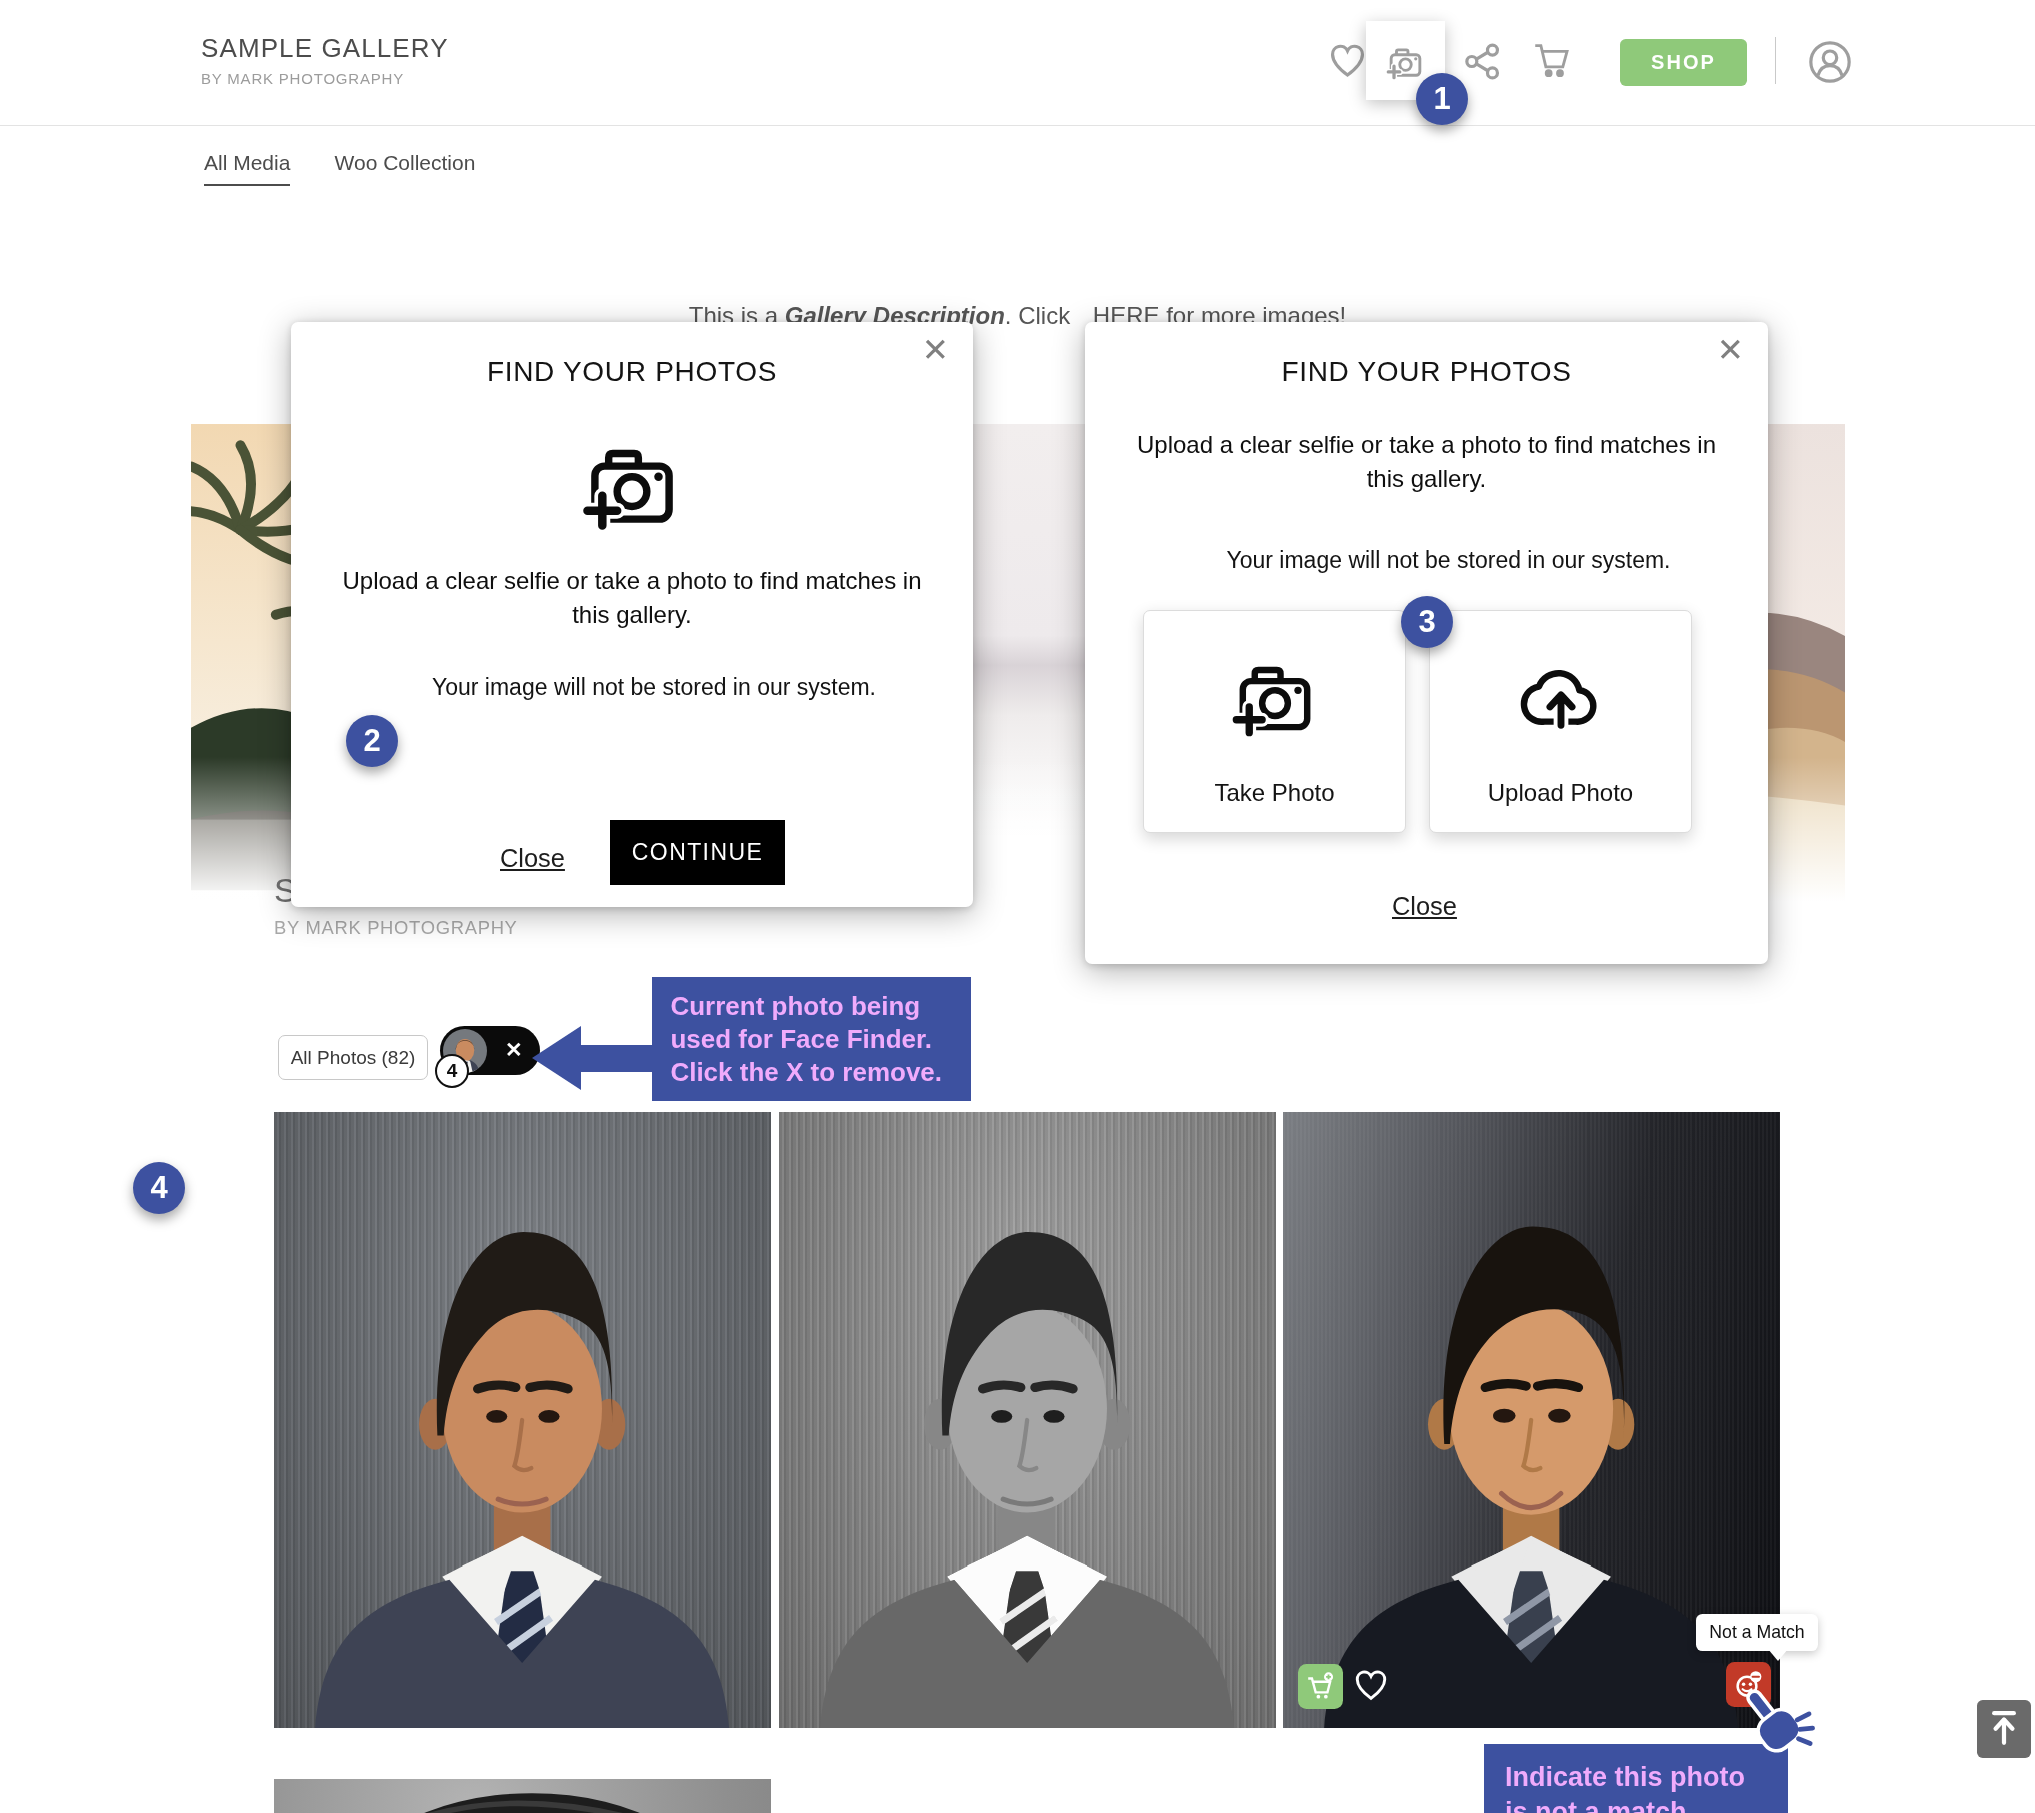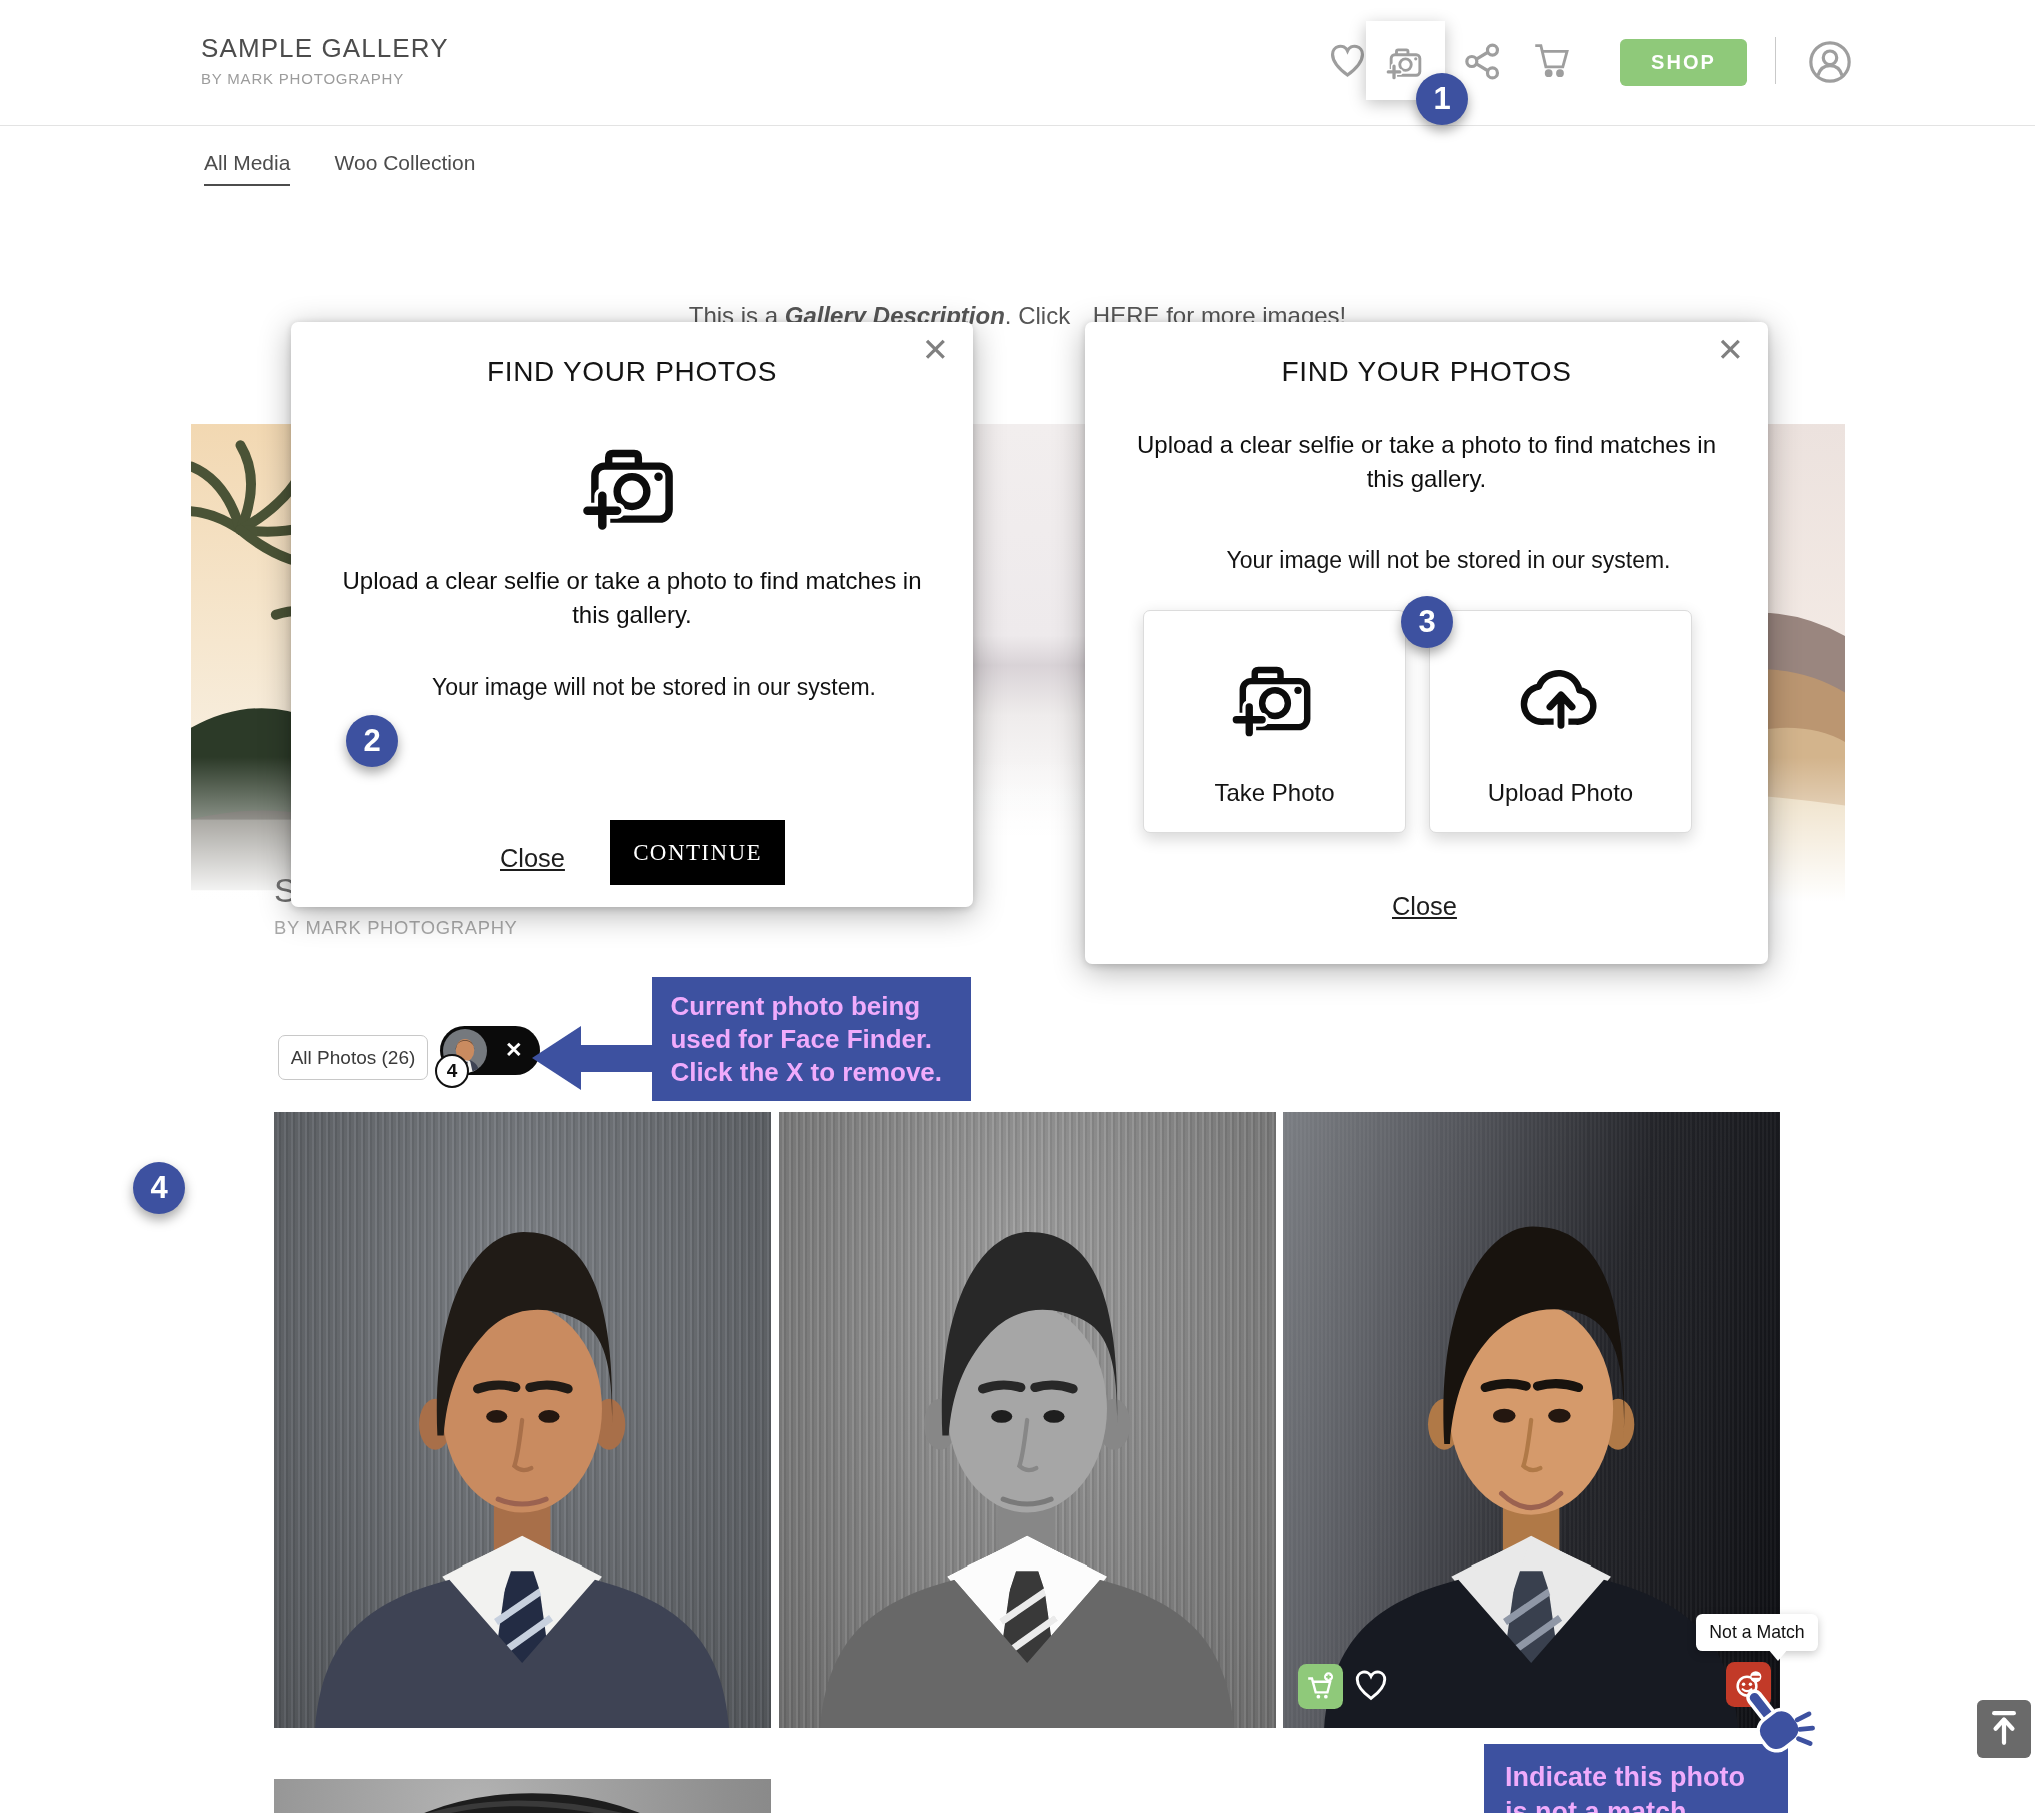--- a/index.html
+++ b/index.html
@@ -118,21 +118,21 @@
             font-size:24px; font-weight:400; color:#0f0f0f; line-height:1.42; }
   .m-note { position:absolute; width:100%; text-align:center; font-size:23px; color:#141414;padding-left:44px; }
   .agree-card { position:absolute; left:161px; top:396px; width:365px; height:86px; background:#fff;
                 box-shadow:0 4.2px 14px rgba(0,0,0,.2); }
   .agree-check { position:absolute; left:17px; top:17px; width:35px; height:35px; background:#E0703C;
                  border-radius:6.4px; display:flex; align-items:center; justify-content:center; cursor:pointer; }
   .agree-label { position:absolute; left:69px; top:23px; font-size:21px; color:#1a1a1a; }
   .agree-label .tos { text-decoration:underline; cursor:pointer; }
   .m-close-link { position:absolute; font-size:25.4px; color:#1d1d1d; text-decoration:underline; cursor:pointer; }
   .continue-btn { position:absolute; left:319px; top:498px; width:175px; height:65px; background:#000; color:#fff;
-                  border:none; font-size:23px; letter-spacing:1.4px; font-family:Liberation Serif, serif;
+                  border:none; font-size:23px; letter-spacing:1.4px; font-family:Liberation Sans, sans-serif;
                   font-weight:500; cursor:pointer; }
   .opt-card { position:absolute; top:288px; width:263px; height:223px; background:#fff; border:1.4px solid #dcdcdc;
               border-radius:7px; box-shadow:0 5.7px 15.5px rgba(0,0,0,.16); cursor:pointer; }
   .opt-card .oc-icon { position:absolute; top:37px; left:50%; transform:translateX(-50%); color:#0c0c0c; }
   .opt-card .oc-label { position:absolute; top:168px; width:100%; text-align:center; font-size:24px; color:#141414; }
 
   
   .scroll-top { position:absolute; left:1977px; top:1700px; width:54px; height:58px; background:#6A6A6A;
                 border:none; border-radius:5.7px; display:flex; align-items:center; justify-content:center;
                 cursor:pointer; z-index:70; }
@@ -253,21 +253,21 @@
     <path d="M0,540 Q180,500 470,540 L470,712 L0,712 Z" fill="#ead9ba"></path>
   </svg>
   <div class="hero-fade"></div>
 </div>
 
 <div class="cover">
   <div class="cover-title">SAMPLE GALLERY</div>
   <div class="cover-sub">BY MARK PHOTOGRAPHY</div>
 </div>
 
-<button class="all-photos-btn">All Photos (26)</button>
+<button class="all-photos-btn">All Photos (82)</button>
 
 <div class="face-chip">
   <span class="avatar">
     <svg width="44" height="44" viewBox="0 0 62 62">
       <rect width="62" height="62" fill="#75797e"></rect>
       <rect width="62" height="62" fill="url(#)" opacity="0"></rect>
       <ellipse cx="31" cy="30" rx="13" ry="16" fill="#C98B60"></ellipse>
       <path d="M18,30 C17,12 45,12 44,30 C44,20 38,16 31,16 C24,16 19,20 18,30 Z" fill="#201B16"></path>
       <path d="M14,62 C16,48 24,44 31,44 C38,44 46,48 48,62 Z" fill="#F2F2F0"></path>
       <path d="M27,46 L31,62 L35,46 Z" fill="#232C44"></path>

